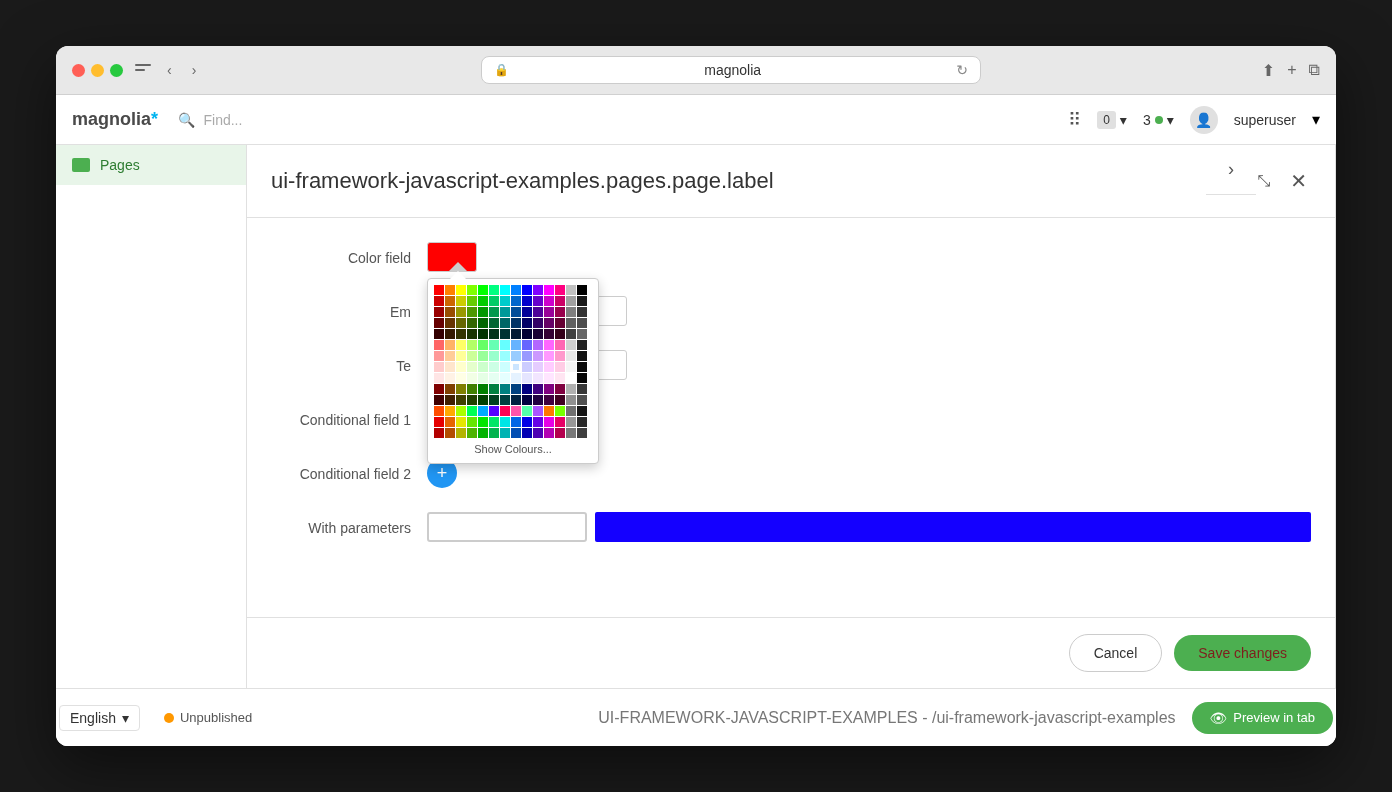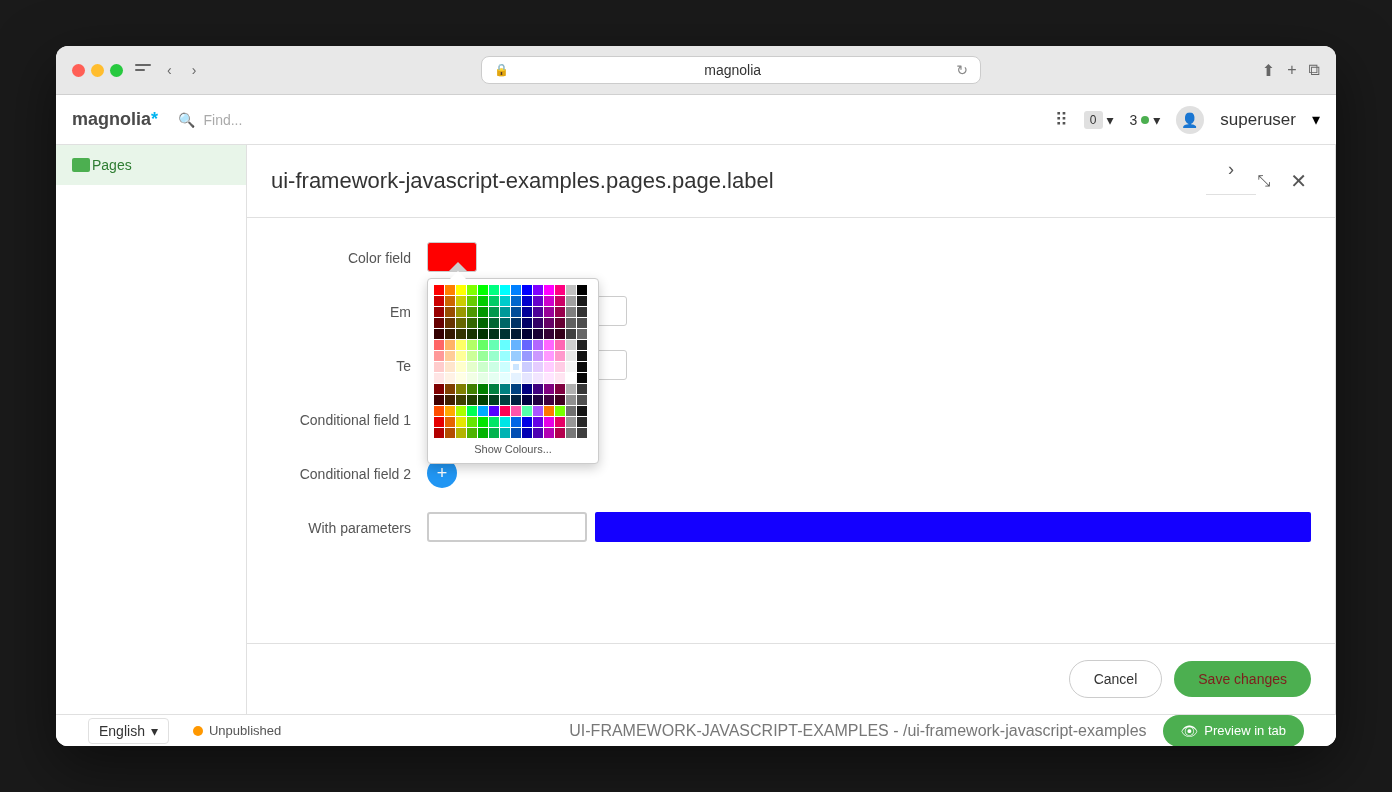--- a/index.html
+++ b/index.html
@@ -168,21 +168,21 @@
       height: 28px;
       border-radius: 50%;
       background: #e0e0e0;
       display: flex;
       align-items: center;
       justify-content: center;
       font-size: 14px;
       color: #666;
       cursor: pointer;
     }
-    .superuser-text { font-size: 17px; color: #333; cursor: pointer; }
+    .superuser-text { font-size: 14px; color: #333; cursor: pointer; }
 
     
     .main-layout {
       flex: 1;
       display: flex;
       overflow: hidden;
       position: relative;
     }
 
     
@@ -190,21 +190,21 @@
       width: 200px;
       background: white;
       border-right: 1px solid #e0e0e0;
       display: flex;
       flex-direction: column;
       flex-shrink: 0;
     }
     .sidebar-item {
       display: flex;
       align-items: center;
-      gap: 2px;
+      gap: 10px;
       padding: 12px 16px;
       cursor: pointer;
       font-size: 14px;
       color: #333;
     }
     .sidebar-item.active {
       background: #e8f5e9;
       color: #2e7d32;
       font-weight: 500;
     }
@@ -482,22 +482,22 @@
       font-size: 14px;
       color: #7f1d1d;
       cursor: pointer;
       font-weight: 500;
     }
 
     
     .status-bar {
       background: white;
       border-top: 1px solid #e0e0e0;
-      padding: 0 32px;
-      height: 32px;
+      padding: 0 3px;
+      height: 58px;
       display: flex;
       align-items: center;
       flex-shrink: 0;
     }
 
     .language-selector {
       display: flex;
       align-items: center;
       gap: 6px;
       border: 1px solid #e0e0e0;

